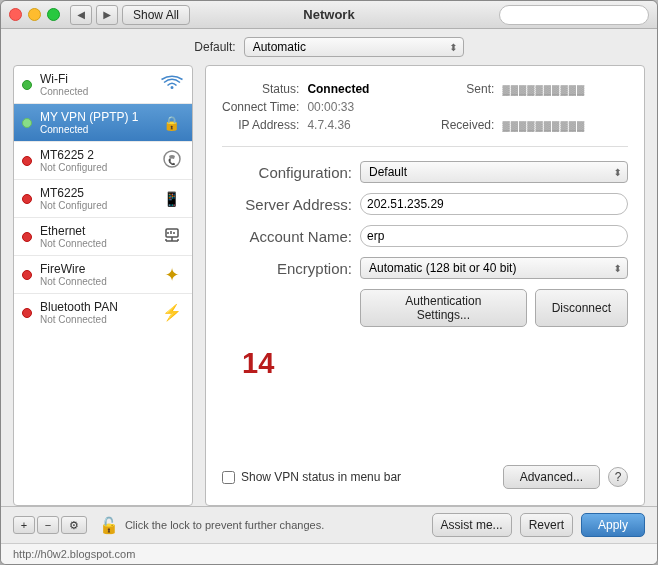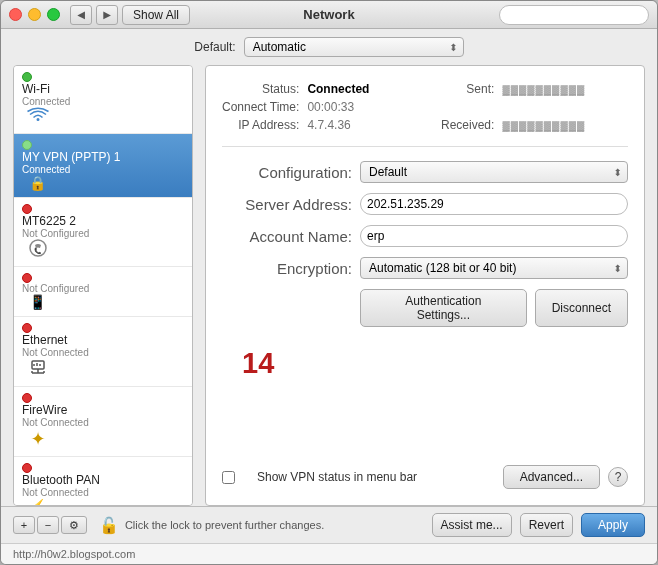--- a/index.html
+++ b/index.html
@@ -154,25 +154,25 @@
     .sidebar {
       width: 180px;
       flex-shrink: 0;
       background: white;
       border: 1px solid #bbb;
       border-radius: 4px;
       overflow-y: auto;
     }
     .sidebar-item {
       display: flex;
+      align-items: center;
       padding: 6px 8px;
       border-bottom: 1px solid #e8e8e8;
       cursor: pointer;
       position: relative;
-      flex-direction: column;
     }
     .sidebar-item:last-child { border-bottom: none; }
     .sidebar-item.selected {
       background: linear-gradient(to bottom, #5b9bd5, #3a7dc0);
     }
     .sidebar-item.selected .item-name,
     .sidebar-item.selected .item-status {
       color: white;
     }
 
@@ -327,21 +327,21 @@
 
     
     .right-panel-bottom {
       display: flex;
       align-items: center;
       gap: 8px;
     }
     .checkbox-label {
       display: flex;
       align-items: center;
-      gap: 22px;
+      gap: 6px;
       font-size: 12px;
       color: #333;
       cursor: pointer;
     }
     .checkbox-label input { margin: 0; }
     .advanced-btn {
       margin-left: auto;
     }
     .help-btn {
       width: 20px;
@@ -512,20 +512,21 @@
             <path d="M8 6 Q11 4 14 6 L13 9 Q11 8 9 9 Z" fill="#888"></path>
             <path d="M9 9 Q8 11 9 13" stroke="#888" stroke-width="1.5" fill="none"></path>
             <text x="11" y="14" text-anchor="middle" font-size="6" fill="#888">📞</text>
           </svg>
         </div>
       </div>
 
       <div class="sidebar-item">
         <div class="status-dot dot-red"></div>
         <div class="item-text">
+          <div class="item-name">MT6225</div>
           <div class="item-status">Not Configured</div>
         </div>
         <div class="item-icon" style="font-size:14px; color:#888;">📱</div>
       </div>
 
       <div class="sidebar-item">
         <div class="status-dot dot-red"></div>
         <div class="item-text">
           <div class="item-name">Ethernet</div>
           <div class="item-status">Not Connected</div>

